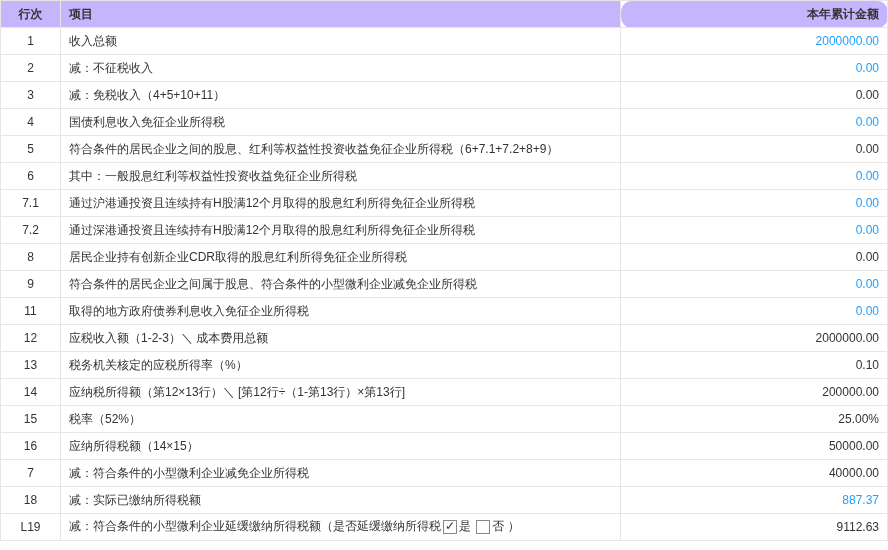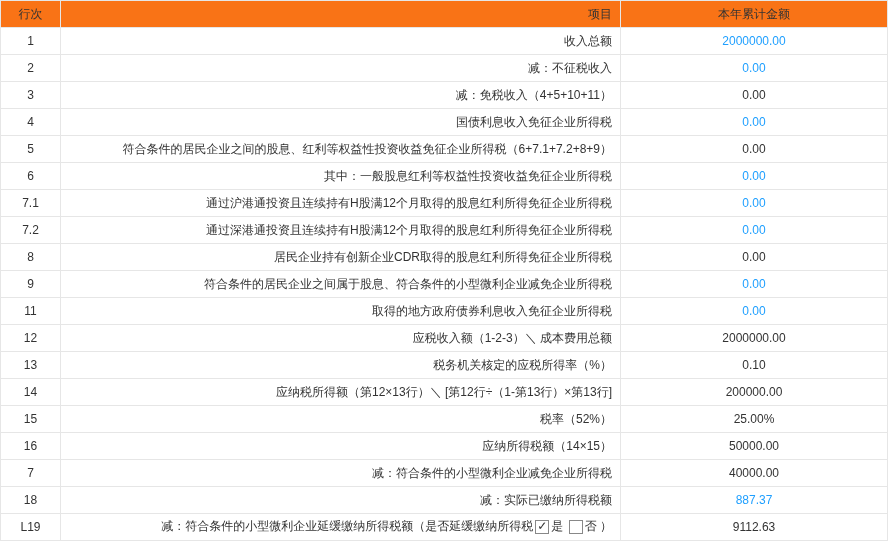--- a/index.html
+++ b/index.html
@@ -1,23 +1,23 @@
 <!DOCTYPE html>
 <html><head>
 <meta charset="utf-8">
 <style>
   * { box-sizing: border-box; margin: 0; padding: 0; }
   body { font-family: "Microsoft YaHei", Arial, sans-serif; font-size: 12px; color: #333; background: #fff; }
   .wrap { width: 888px; }
   table { width: 100%; border-collapse: collapse; table-layout: fixed; }
   th, td { border: 1px solid #e6e6e6; height: 27px; padding: 0 8px; vertical-align: middle; }
-  th { font-weight: normal; text-align: center; background: #f97316; color: #333; }
+  th { font-weight: bold; text-align: center; background: #c4b5fd; color: #333; }
   .col-rownum { width: 60px; text-align: center; }
-  .col-item { width: 560px; text-align: right; }
-  .col-amt { text-align: center; }
+  .col-item { width: 560px; text-align: left; }
+  .col-amt { text-align: right; border-radius: 11px; }
   .blue { color: #1e9fff; }
   .cb { display: inline-block; width: 14px; height: 14px; border: 1px solid #888; vertical-align: middle; margin: 0 2px; position: relative; background: #fff; }
   .cb.checked::after { content: "✓"; position: absolute; top: -2px; left: 1px; font-size: 12px; color: #333; }
   .cb-label { vertical-align: middle; }
 </style>
 </head>
 <body>
 <div class="wrap">
 
 <table>

